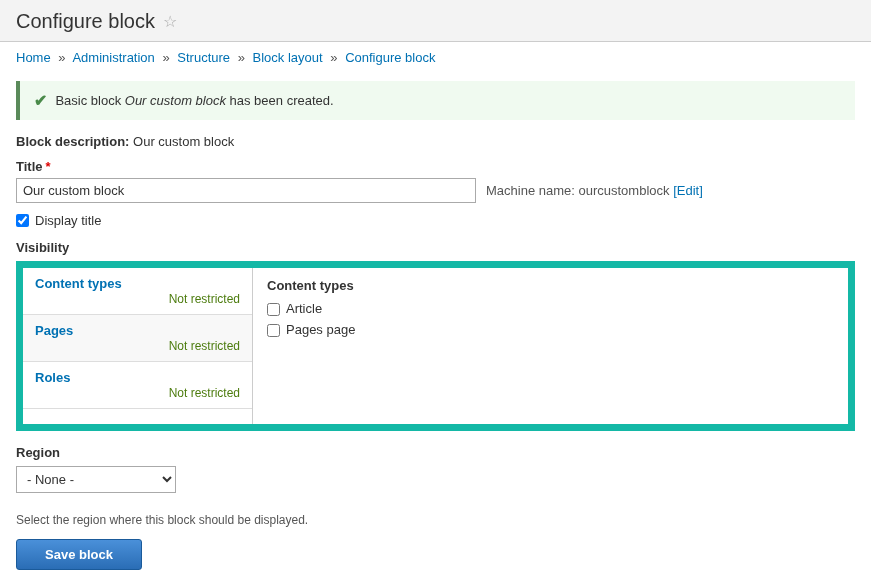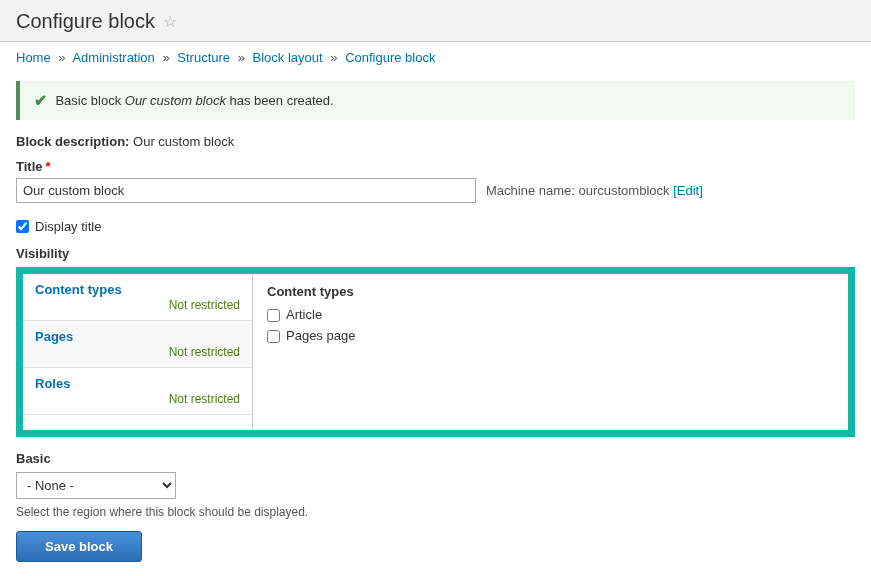--- a/index.html
+++ b/index.html
@@ -57,21 +57,21 @@
       font-weight: bold;
     }
     .block-description {
       margin-bottom: 10px;
       font-size: 13px;
     }
     .block-description strong {
       font-weight: bold;
     }
     .field-group {
-      margin-bottom: 16px;
+      margin-bottom: 10px;
     }
     .field-label {
       font-weight: bold;
       font-size: 13px;
       margin-bottom: 4px;
       display: flex;
       align-items: center;
       gap: 3px;
     }
     .required-mark {
@@ -159,21 +159,21 @@
       gap: 6px;
       font-size: 13px;
       margin-bottom: 6px;
     }
     .region-section {
       margin-bottom: 10px;
     }
     .region-select-row {
       display: flex;
       align-items: flex-end;
-      margin-bottom: 6px;
+      margin-bottom: 20px;
     }
     .region-select {
       width: 160px;
       border: 1px solid #aaa;
       padding: 4px 6px;
       font-size: 13px;
       background: #fff;
       color: #333;
     }
     .region-help {
@@ -274,21 +274,21 @@
         </div>
         <div class="checkbox-item">
           <input type="checkbox" id="cb-basic-page" style="">
           <label for="cb-basic-page">Pages page</label>
         </div>
       </div>
     </div>
   </div>
 
   <div class="region-section">
-    <div class="section-label">Basic</div>
+    <div class="section-label">Region</div>
     <div class="region-select-row">
       <select class="region-select">
         <option>- None -</option>
       </select>
     </div>
     <div class="region-help">Select the region where this block should be displayed.</div>
   </div>
 
   <button class="save-button">Save block</button>
 

